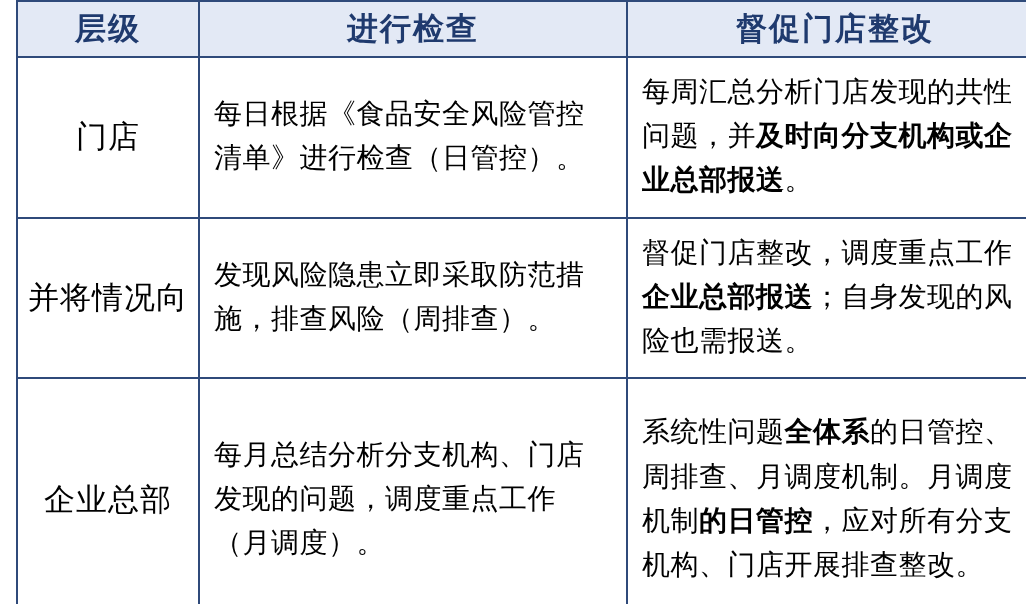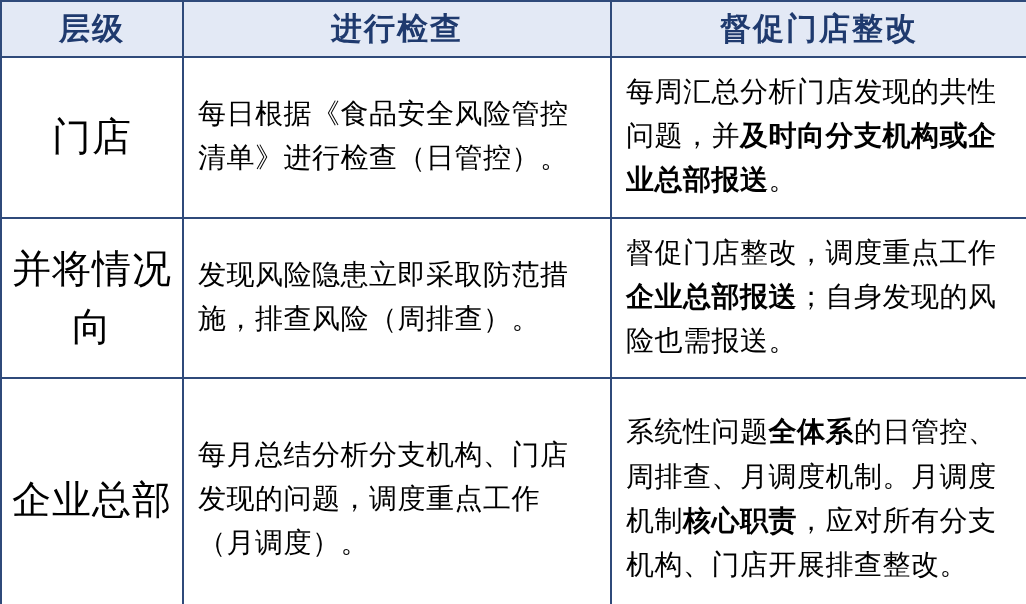--- a/index.html
+++ b/index.html
@@ -11,20 +11,21 @@
     width: 1026px;
     height: 604px;
     font-family: "Liberation Serif", "DejaVu Serif", serif;
     color: #000000;
     overflow: hidden;
   }
   .table-wrap {
     width: 1026px;
     height: 604px;
     box-sizing: border-box;
+    padding-left: 16px;
   }
   table.matrix {
     border-collapse: collapse;
     width: 1026px;
     table-layout: fixed;
   }
   table.matrix th,
   table.matrix td {
     border: 2px solid #2f4a7a;
     vertical-align: middle;
@@ -39,21 +40,21 @@
     height: 56px;
     padding: 4px 6px;
     letter-spacing: 2px;
   }
   col.c1 { width: 182px; }
   col.c2 { width: 428px; }
   col.c3 { width: 416px; }
 
   td.level {
     text-align: center;
-    font-size: 39px;
+    font-size: 31px;
     line-height: 1.5;
     padding: 6px 4px;
     letter-spacing: 1px;
   }
   td.cell {
     text-align: left;
     font-size: 28px;
     line-height: 1.58;
     padding: 12px 14px 14px 14px;
     letter-spacing: 0.5px;
@@ -89,17 +90,17 @@
         <td class="cell"><span>每周汇总分析门店发现的共性问题，并</span><b>及时向分支机构或企业总部报送</b><span>。</span></td>
       </tr>
       <tr class="r2">
         <td class="level">并将情况向</td>
         <td class="cell">发现风险隐患立即采取防范措施，排查风险（周排查）。</td>
         <td class="cell"><span>督促门店整改，调度重点工作</span><b>企业总部报送</b><span>；自身发现的风险也需报送。</span></td>
       </tr>
       <tr class="r3">
         <td class="level">企业总部</td>
         <td class="cell">每月总结分析分支机构、门店发现的问题，调度重点工作（月调度）。</td>
-        <td class="cell"><span>系统性问题</span><b>全体系</b><span>的日管控、周排查、月调度机制。月调度机制</span><b>核心职责</b><span>，应对所有分支机构、门店开展排查整改。</span></td>
+        <td class="cell"><span>系统性问题</span><b>全体系</b><span>的日管控、周排查、月调度机制。月调度机制</span><b>的日管控</b><span>，应对所有分支机构、门店开展排查整改。</span></td>
       </tr>
     </tbody>
   </table>
 </div>
 
 </body></html>

